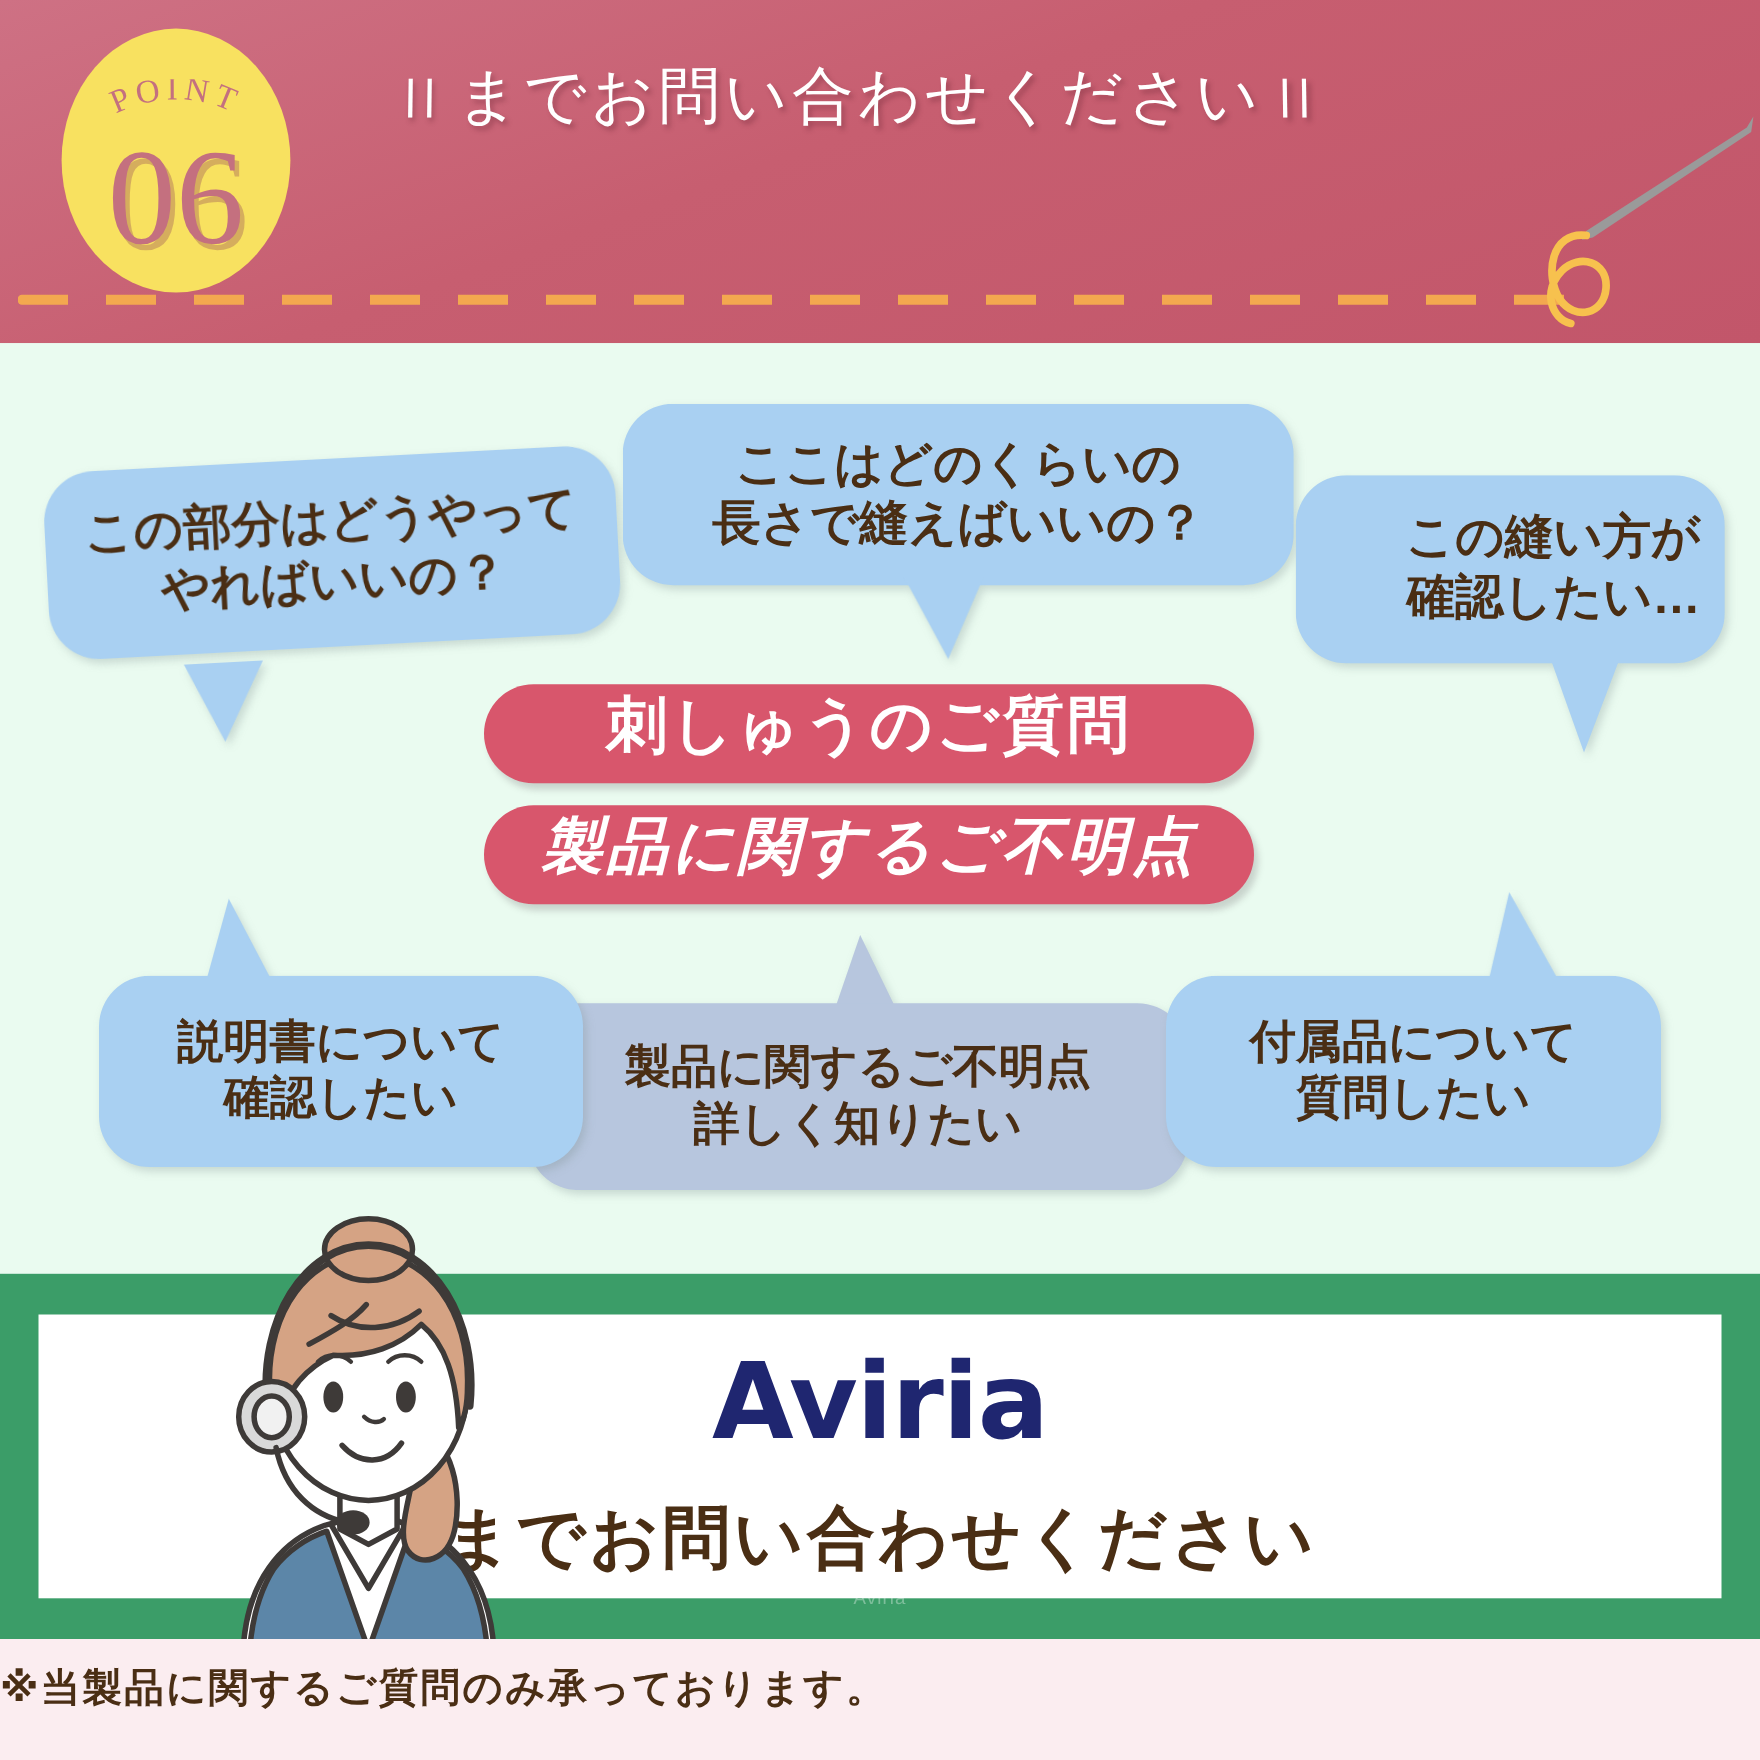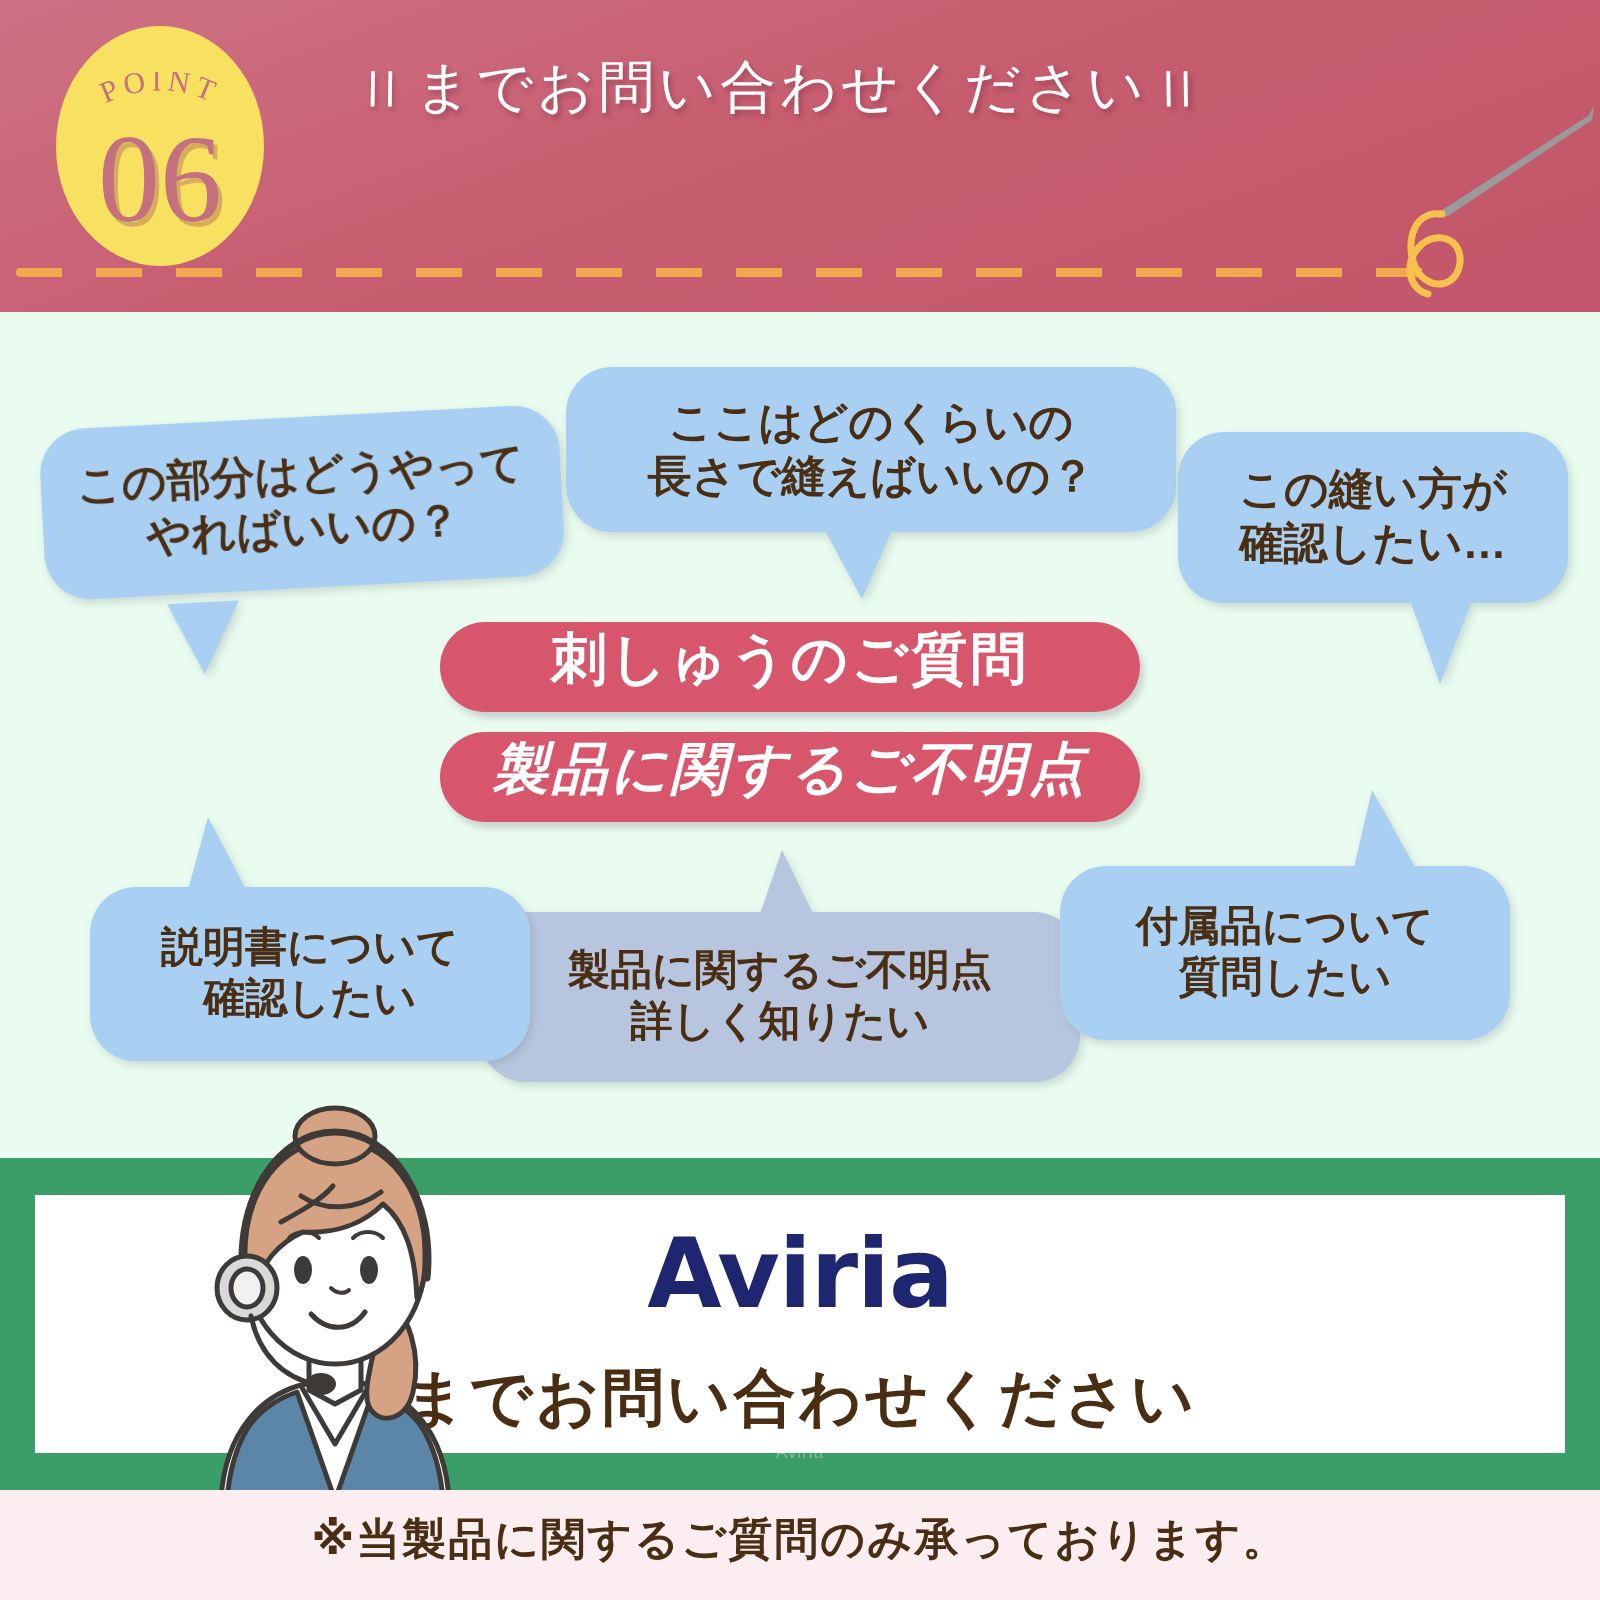--- a/index.html
+++ b/index.html
@@ -97,22 +97,22 @@
     position:absolute;left:0;top:1443px;width:1600px;text-align:center;
     font-size:17px;color:rgba(255,255,255,.34);letter-spacing:1px;
   }
   .operator{position:absolute;left:185px;top:1092px;width:300px;height:408px;}
 
   
   .footer{
     position:absolute;left:0;top:1490px;width:1600px;height:110px;background:#FBEDF0;
   }
   .footer-text{
-    position:absolute;left:0;top:1510px;width:1600px;text-align:center;
-    font-size:44px;font-weight:700;color:#4A2E14;letter-spacing:2px;
+    position:absolute;left:0;top:1510px;width:1600px;
+    font-size:36px;font-weight:700;color:#4A2E14;letter-spacing:2px;
   }
 </style>
 </head>
 <body>
 
 <div id="page">
 
   <div class="header">
 
     <div class="badge">
@@ -155,21 +155,21 @@
     <div class="bub" style="left:566px;top:55px;width:610px;font-size:44px;">
       <div class="body" style="padding:28px 26px 30px;">
         <div>ここはどのくらいの</div>
         <div>長さで縫えばいいの？</div>
       </div>
       <svg style="position:absolute;left:250px;top:158px;width:100px;height:80px;" viewBox="0 0 100 80">
         <polygon points="6,0 78,0 46,74" fill="#A9D0F2"></polygon>
       </svg>
     </div>
 
-    <div class="bub" style="left:1178px;top:120px;width:390px;font-size:44px;">
+    <div class="bub" style="left:1178px;top:120px;width:390px;font-size:44px;text-align:right;">
       <div class="body" style="padding:30px 22px 34px;">
         <div>この縫い方が</div>
         <div>確認したい…</div>
       </div>
       <svg style="position:absolute;left:232px;top:168px;width:90px;height:90px;" viewBox="0 0 90 90">
         <polygon points="0,0 62,0 30,84" fill="#A9D0F2"></polygon>
       </svg>
     </div>
 
     <div class="pill" style="left:440px;top:310px;width:700px;height:90px;font-size:56px;">
@@ -192,21 +192,21 @@
     <div class="bub" style="left:90px;top:575px;width:440px;font-size:42px;z-index:2;">
       <svg style="position:absolute;left:70px;top:-70px;width:110px;height:80px;" viewBox="0 0 110 80">
         <polygon points="26,80 90,80 48,0" fill="#A9D0F2"></polygon>
       </svg>
       <div class="body" style="padding:34px 24px 38px;">
         <div>説明書について</div>
         <div>確認したい</div>
       </div>
     </div>
 
-    <div class="bub" style="left:1060px;top:554px;width:450px;font-size:42px;z-index:2;">
+    <div class="bub" style="left:1060px;top:575px;width:450px;font-size:42px;z-index:2;">
       <svg style="position:absolute;left:268px;top:-76px;width:110px;height:86px;" viewBox="0 0 110 86">
         <polygon points="24,86 92,86 44,0" fill="#A9D0F2"></polygon>
       </svg>
       <div class="body" style="padding:34px 24px 38px;">
         <div>付属品について</div>
         <div>質問したい</div>
       </div>
     </div>
   </div>
 

